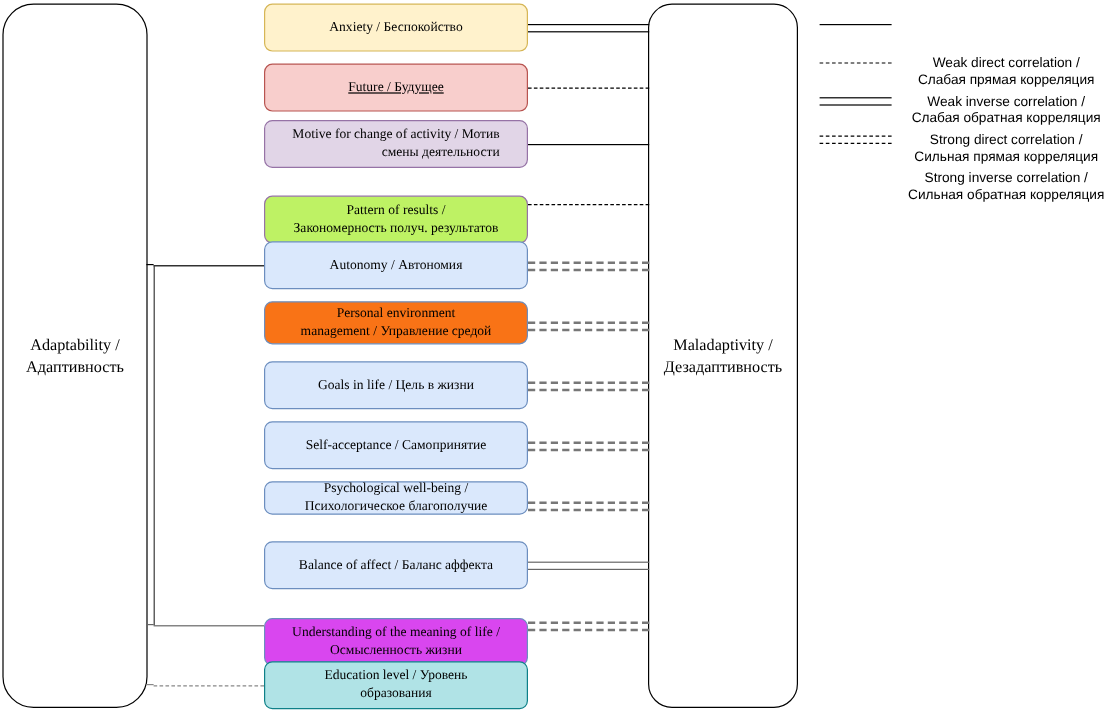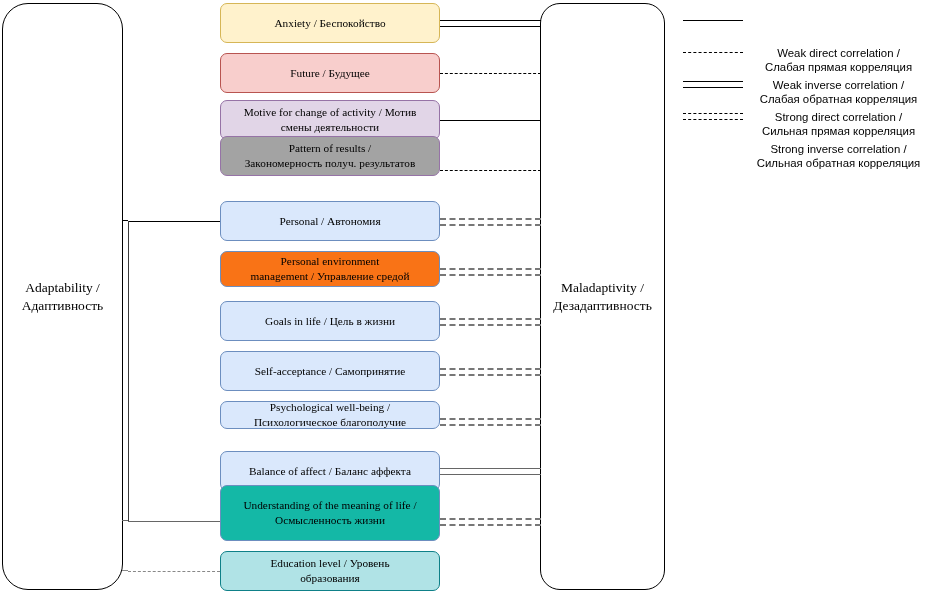--- a/index.html
+++ b/index.html
@@ -76,34 +76,34 @@
 Адаптивность</div>
   </div>
 
   <div class="anchor" id="anchor-right">
     <div class="lbl">Maladaptivity /
 Дезадаптивность</div>
   </div>
 
   <div id="factors-layer">
       <div class="factor" style="top: 3px; height: 40px; background: rgb(255, 242, 204); border: 1.3px solid rgb(214, 182, 86);"><span>Anxiety / Беспокойство</span></div>
-      <div class="factor" style="top: 53px; height: 40px; background: rgb(248, 206, 204); border: 1.3px solid rgb(184, 84, 80);"><span>Future / Будущее</span></div>
-      <div class="factor" style="top: 100px; height: 40px; background: rgb(225, 213, 231); border: 1.3px solid rgb(150, 115, 166);"><span>Motive for change of activity / Мотив
+      <div class="factor" style="top: 53px; height: 40px; background: rgb(248, 206, 204); border: 1.3px solid rgb(184, 84, 80); text-decoration: underline;"><span>Future / Будущее</span></div>
+      <div class="factor" style="top: 100px; height: 40px; background: rgb(225, 213, 231); border: 1.3px solid rgb(150, 115, 166); text-align: right;"><span>Motive for change of activity / Мотив
 смены деятельности</span></div>
-      <div class="factor" style="top: 136px; height: 40px; background: #a3a3a3; border: 1.3px solid rgb(150, 115, 166);"><span>Pattern of results  /
+      <div class="factor" style="top: 163px; height: 40px; background: #bef264; border: 1.3px solid rgb(150, 115, 166);"><span>Pattern of results  /
 Закономерность получ. результатов</span></div>
-      <div class="factor" style="top: 201px; height: 40px; background: rgb(218, 232, 252); border: 1.3px solid rgb(108, 142, 191);"><span>Personal / Автономия</span></div>
+      <div class="factor" style="top: 201px; height: 40px; background: rgb(218, 232, 252); border: 1.3px solid rgb(108, 142, 191);"><span>Autonomy / Автономия</span></div>
       <div class="factor" style="top: 251px; height: 36px; background: #f97316; border: 1.3px solid rgb(108, 142, 191);"><span>Personal environment
 management / Управление средой</span></div>
       <div class="factor" style="top: 301px; height: 40px; background: rgb(218, 232, 252); border: 1.3px solid rgb(108, 142, 191);"><span>Goals in life / Цель в жизни</span></div>
       <div class="factor" style="top: 351px; height: 40px; background: rgb(218, 232, 252); border: 1.3px solid rgb(108, 142, 191); align-items: center;"><span>Self-acceptance / Самопринятие</span></div>
       <div class="factor" style="top: 401px; height: 28px; background: rgb(218, 232, 252); border: 1.3px solid rgb(108, 142, 191);"><span>Psychological well-being /
 Психологическое благополучие</span></div>
       <div class="factor" style="top: 451px; height: 40px; background: rgb(218, 232, 252); border: 1.3px solid rgb(108, 142, 191);"><span>Balance of affect / Баланс аффекта</span></div>
-      <div class="factor" style="top: 485px; height: 56px; background: #14b8a6; border: 1.3px solid rgb(108, 142, 191);"><span>Understanding of the meaning of life /
+      <div class="factor" style="top: 515px; height: 40px; background: #d946ef; border: 1.3px solid rgb(108, 142, 191);"><span>Understanding of the meaning of life /
 Осмысленность жизни</span></div>
       <div class="factor" style="top: 551px; height: 40px; background: rgb(176, 227, 230); border: 1.3px solid rgb(14, 128, 136);"><span>Education level / Уровень образования</span></div>
     </div>
   <div id="links-layer">
       <div class="conn ln-dbl-solid" style="left: 440px; top: 18px; width: 101px; height: 10px;">
         <div class="seg a"></div>
         <div class="seg b"></div>
       </div>
       <div class="conn ln-dash" style="left: 440px; top: 68px; width: 101px; height: 10px;">
         <div class="seg a"></div>

